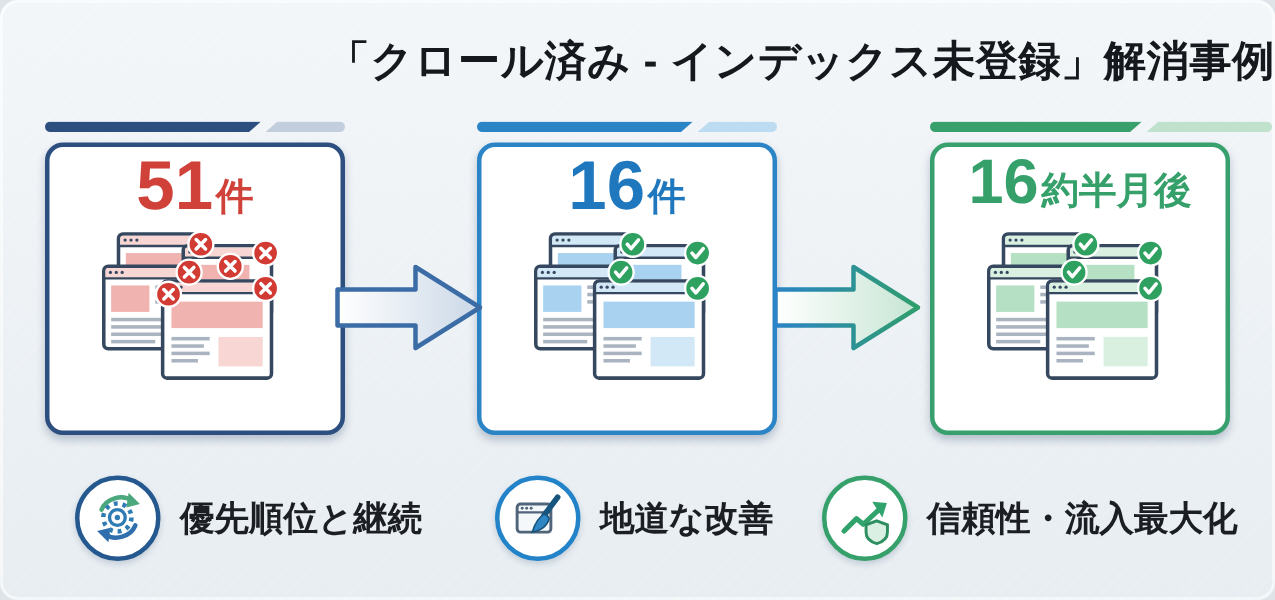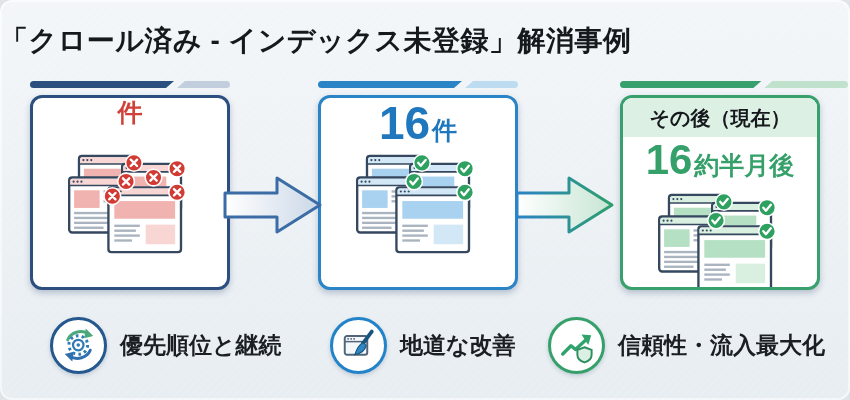--- a/index.html
+++ b/index.html
@@ -8,21 +8,21 @@
     font-family:"Liberation Sans","DejaVu Sans",sans-serif;
     background:linear-gradient(180deg,var(--bg-top),var(--bg-bottom));
     border-radius:12px;box-shadow:inset 0 0 0 2px rgba(255,255,255,.55);
   }
   .canvas::after{ 
     content:"";position:absolute;inset:0;pointer-events:none;
     background:repeating-linear-gradient(135deg,rgba(255,255,255,.25) 0 2px,rgba(0,0,0,0) 2px 6px);
     opacity:.35;border-radius:12px;
   }
   .title{
-    position:absolute;top:22px;left:0;width:100%;text-align:left;margin:0;
+    position:absolute;top:22px;left:0;width:100%;text-align:right;margin:0;
     font-size:28px;font-weight:800;color:var(--title-color);letter-spacing:.5px;z-index:3;
   }
   .stage{position:absolute;top:81px;width:200px;z-index:2;}
   .stage-1{left:30px}.stage-2{left:318px}.stage-3{left:620px}
   .accent-bar{display:flex;gap:3px;height:7px;width:100%;margin-bottom:7px;}
   .stage-3 .accent-bar{width:228px;}
   .bar-dark{flex:0 0 72%;border-radius:4px 0 0 4px;clip-path:polygon(0 0,100% 0,calc(100% - 8px) 100%,0 100%);}
   .stage-3 .bar-dark{flex-basis:62%;}
   .bar-light{flex:1;border-radius:0 4px 4px 0;clip-path:polygon(8px 0,100% 0,100% 100%,0 100%);}
   .stage-1 .bar-dark{background:var(--stage1-bar-dark)} .stage-1 .bar-light{background:var(--stage1-bar-light)}
@@ -83,20 +83,21 @@
 
   <h1 class="title">「クロール済み - インデックス未登録」解消事例</h1>
 
   <section class="stage stage-1">
     <div class="accent-bar">
         <span class="bar-dark"></span>
         <span class="bar-light"></span>
       </div>
     <div class="card">
       <div class="count">
+        <span class="num">51</span>
         <span class="unit">件</span>
       </div>
       <svg class="pages s1" width="134" height="102" viewBox="0 0 132 104">
         <g>
             <rect class="pg-win" x="14" y="2" width="56" height="42" rx="3"></rect>
             <rect class="pg-tint2" x="15.2" y="3.2" width="53.6" height="7" rx="2"></rect>
             <path class="pg-div" d="M14 10.2H70"></path>
             <circle class="pg-dot" cx="18.5" cy="6.2" r="1.1"></circle>
             <circle class="pg-dot" cx="22.5" cy="6.2" r="1.1"></circle>
             <circle class="pg-dot" cx="26.5" cy="6.2" r="1.1"></circle>
@@ -241,21 +242,20 @@
       </svg>
     </div>
   </section>
 
   <section class="stage stage-3">
     <div class="accent-bar">
         <span class="bar-dark"></span>
         <span class="bar-light"></span>
       </div>
     <div class="card">
-      <div class="card-header">その後（現在）</div>
       <div class="count">
         <span class="num">16</span>
         <span class="unit">約半月後</span>
       </div>
       <svg class="pages s3" width="134" height="102" viewBox="0 0 132 104">
         <g>
             <rect class="pg-win" x="14" y="2" width="56" height="42" rx="3"></rect>
             <rect class="pg-tint2" x="15.2" y="3.2" width="53.6" height="7" rx="2"></rect>
             <path class="pg-div" d="M14 10.2H70"></path>
             <circle class="pg-dot" cx="18.5" cy="6.2" r="1.1"></circle>

